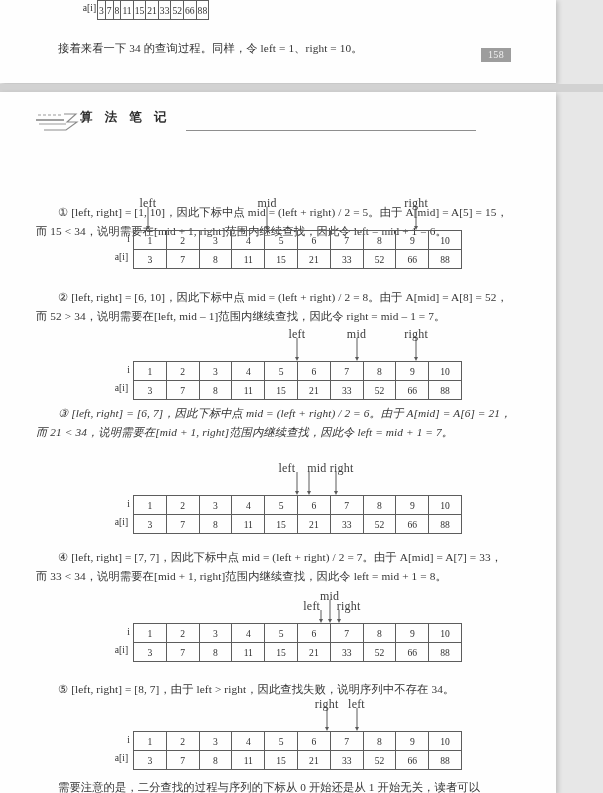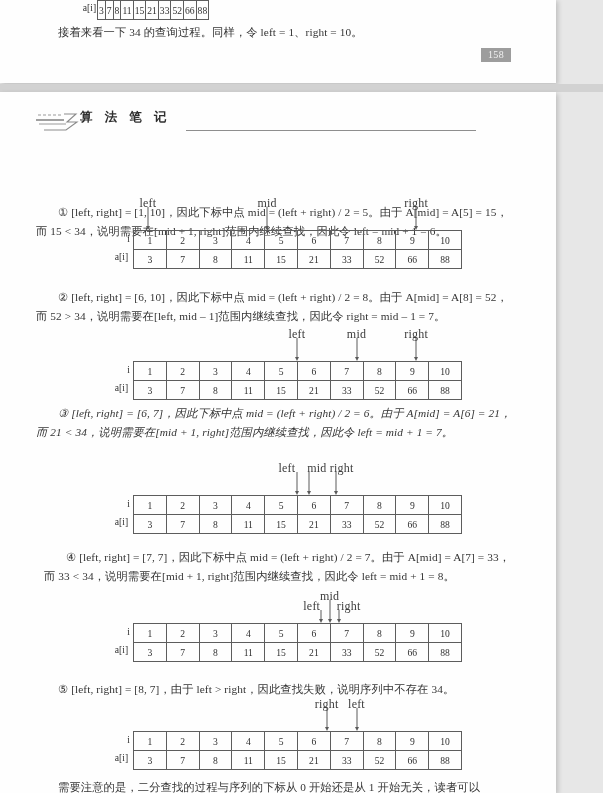--- a/index.html
+++ b/index.html
@@ -176,21 +176,21 @@
       <td>21</td>
       <td>33</td>
       <td>52</td>
       <td>66</td>
       <td>88</td>
     </tr>
   </tbody>
     </table>
 </div>
 
-<div class="para" style="left:36px; top:23px; width:470px;">接着来看一下 34 的查询过程。同样，令 left = 1、right = 10。</div>
+<div class="para" style="left:36px; top:39px; width:470px;">接着来看一下 34 的查询过程。同样，令 left = 1、right = 10。</div>
 
 <div id="page-number">158</div>
 
 <div class="page-gap"></div>
 
 <div class="sheet" id="page-bottom"></div>
 
 <div id="runhead">
   <svg class="rh-mark" width="44" height="26" viewBox="0 0 44 26">
     <line x1="2" y1="7" x2="26" y2="7" stroke="#9a9a9a" stroke-width="1" stroke-dasharray="3 2"></line>
@@ -354,21 +354,21 @@
         <div class="head" style="left: 308.82px; top: 30px;"></div>
       </div>
       <div class="ptr">
         <div class="lbl" style="left: 341.64px; top: 0px;">right</div>
         <div class="stem" style="left: 335.64px; top: 11px; height: 20px;"></div>
         <div class="head" style="left: 335.64px; top: 30px;"></div>
       </div>
     </div>
 </div>
 
-<div class="para" style="left:44px; top:548px; width:478px;">④ [left, right] = [7, 7]，因此下标中点 mid = (left + right) / 2 = 7。由于 A[mid] = A[7] = 33，
+<div class="para" style="left:36px; top:548px; width:478px;">④ [left, right] = [7, 7]，因此下标中点 mid = (left + right) / 2 = 7。由于 A[mid] = A[7] = 33，
 而 33 &lt; 34，说明需要在[mid + 1, right]范围内继续查找，因此令 left = mid + 1 = 8。</div>
 
 <div class="figure" id="fig-4" style="top:589px;">
   <div class="rowlabel r1">i</div>
   <div class="rowlabel r2">a[i]</div>
   <table class="arr-table">
     <tbody>
         <tr>
       <td>1</td>
       <td>2</td>

